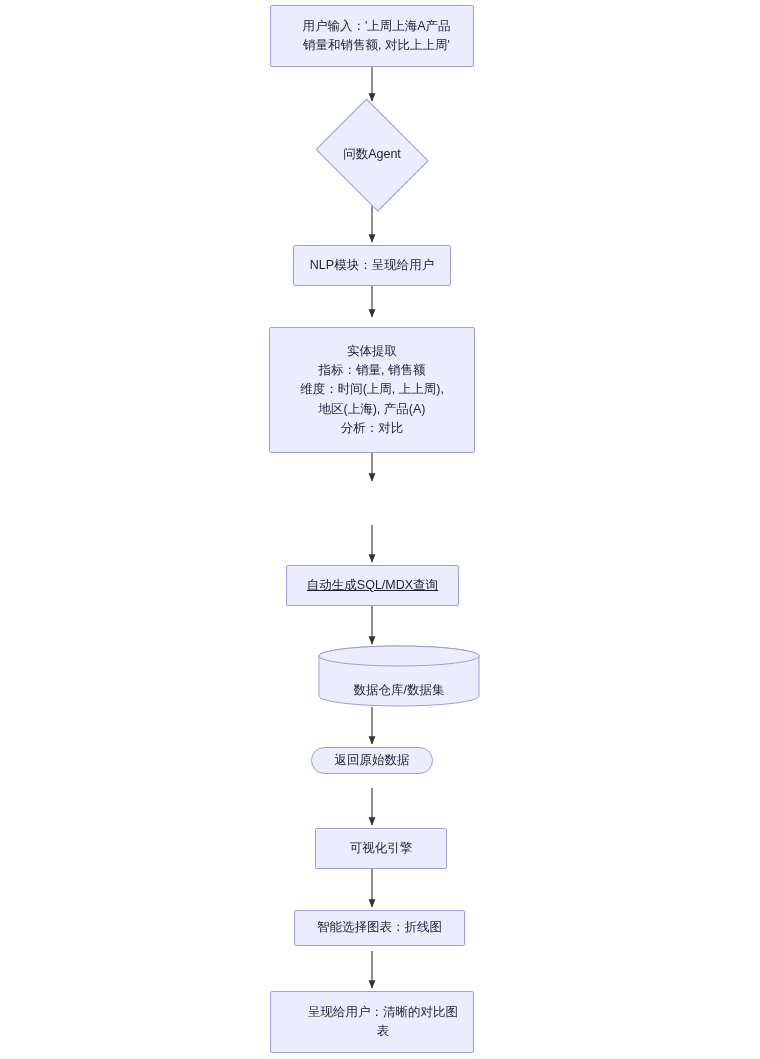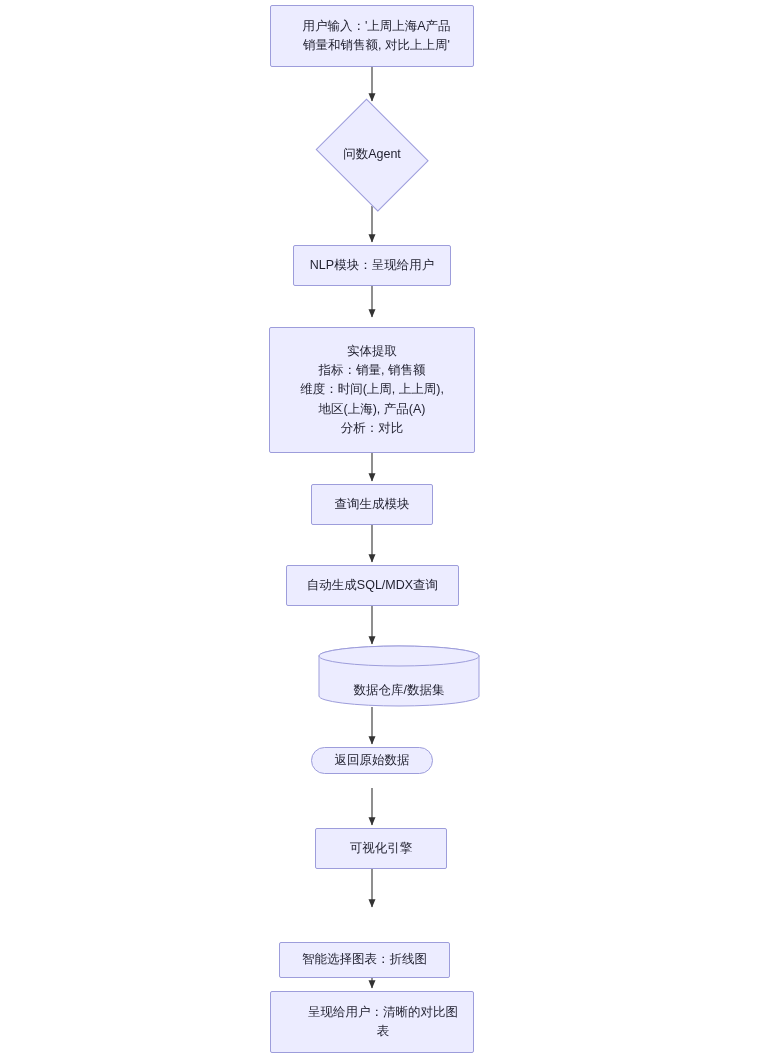--- a/index.html
+++ b/index.html
@@ -118,45 +118,42 @@
   </div>
 
   <div class="node" style="left:269px; top:320px; width:206px; height:126px;margin-top:7px;">
     <span>实体提取
 指标：销量, 销售额
 维度：时间(上周, 上上周),
 地区(上海), 产品(A)
 分析：对比</span>
   </div>
 
-  <div class="node" style="left:311px; top:484px; width:122px; height:41px;">
-    <span>查询生成模块</span>
-  </div>
 
-  <div class="node" style="left:286px; top:565px; width:173px; height:41px;">
+  <div class="node" style="left:286px; top:565px; width:173px; height:41px;text-decoration:underline;">
     <span>自动生成SQL/MDX查询</span>
   </div>
 
   <div class="node cylinder" style="left:318px; top:645px; width:162px; height:62px;">
     <svg class="cyl-svg" viewBox="0 0 162 62" preserveAspectRatio="none">
       <path d="M1,11 A80,10 0 0,1 161,11 L161,51 A80,10 0 0,1 1,51 Z" fill="#ececff" stroke="#9d9ddb" stroke-width="1"></path>
       <ellipse cx="81" cy="11" rx="80" ry="10" fill="#ececff" stroke="#9d9ddb" stroke-width="1"></ellipse>
     </svg>
     <span class="cyl-label">数据仓库/数据集</span>
   </div>
 
   <div class="node" style="left:311px; top:747px; width:122px; height:27px;border-radius:19px;">
     <span>返回原始数据</span>
   </div>
 
   <div class="node" style="left:315px; top:828px; width:132px; height:41px;">
     <span>可视化引擎</span>
   </div>
 
-  <div class="node" style="left:279px; top:910px; width:171px; height:36px;margin-top:32px;">
+  <div class="node" style="left:294px; top:910px; width:171px; height:36px;">
     <span>智能选择图表：折线图</span>
   </div>
 
   <div class="node" style="left:270px; top:991px; width:204px; height:62px;padding-left:28px;">
     <span>呈现给用户：清晰的对比图
 表</span>
   </div>
 
 </div>
 

